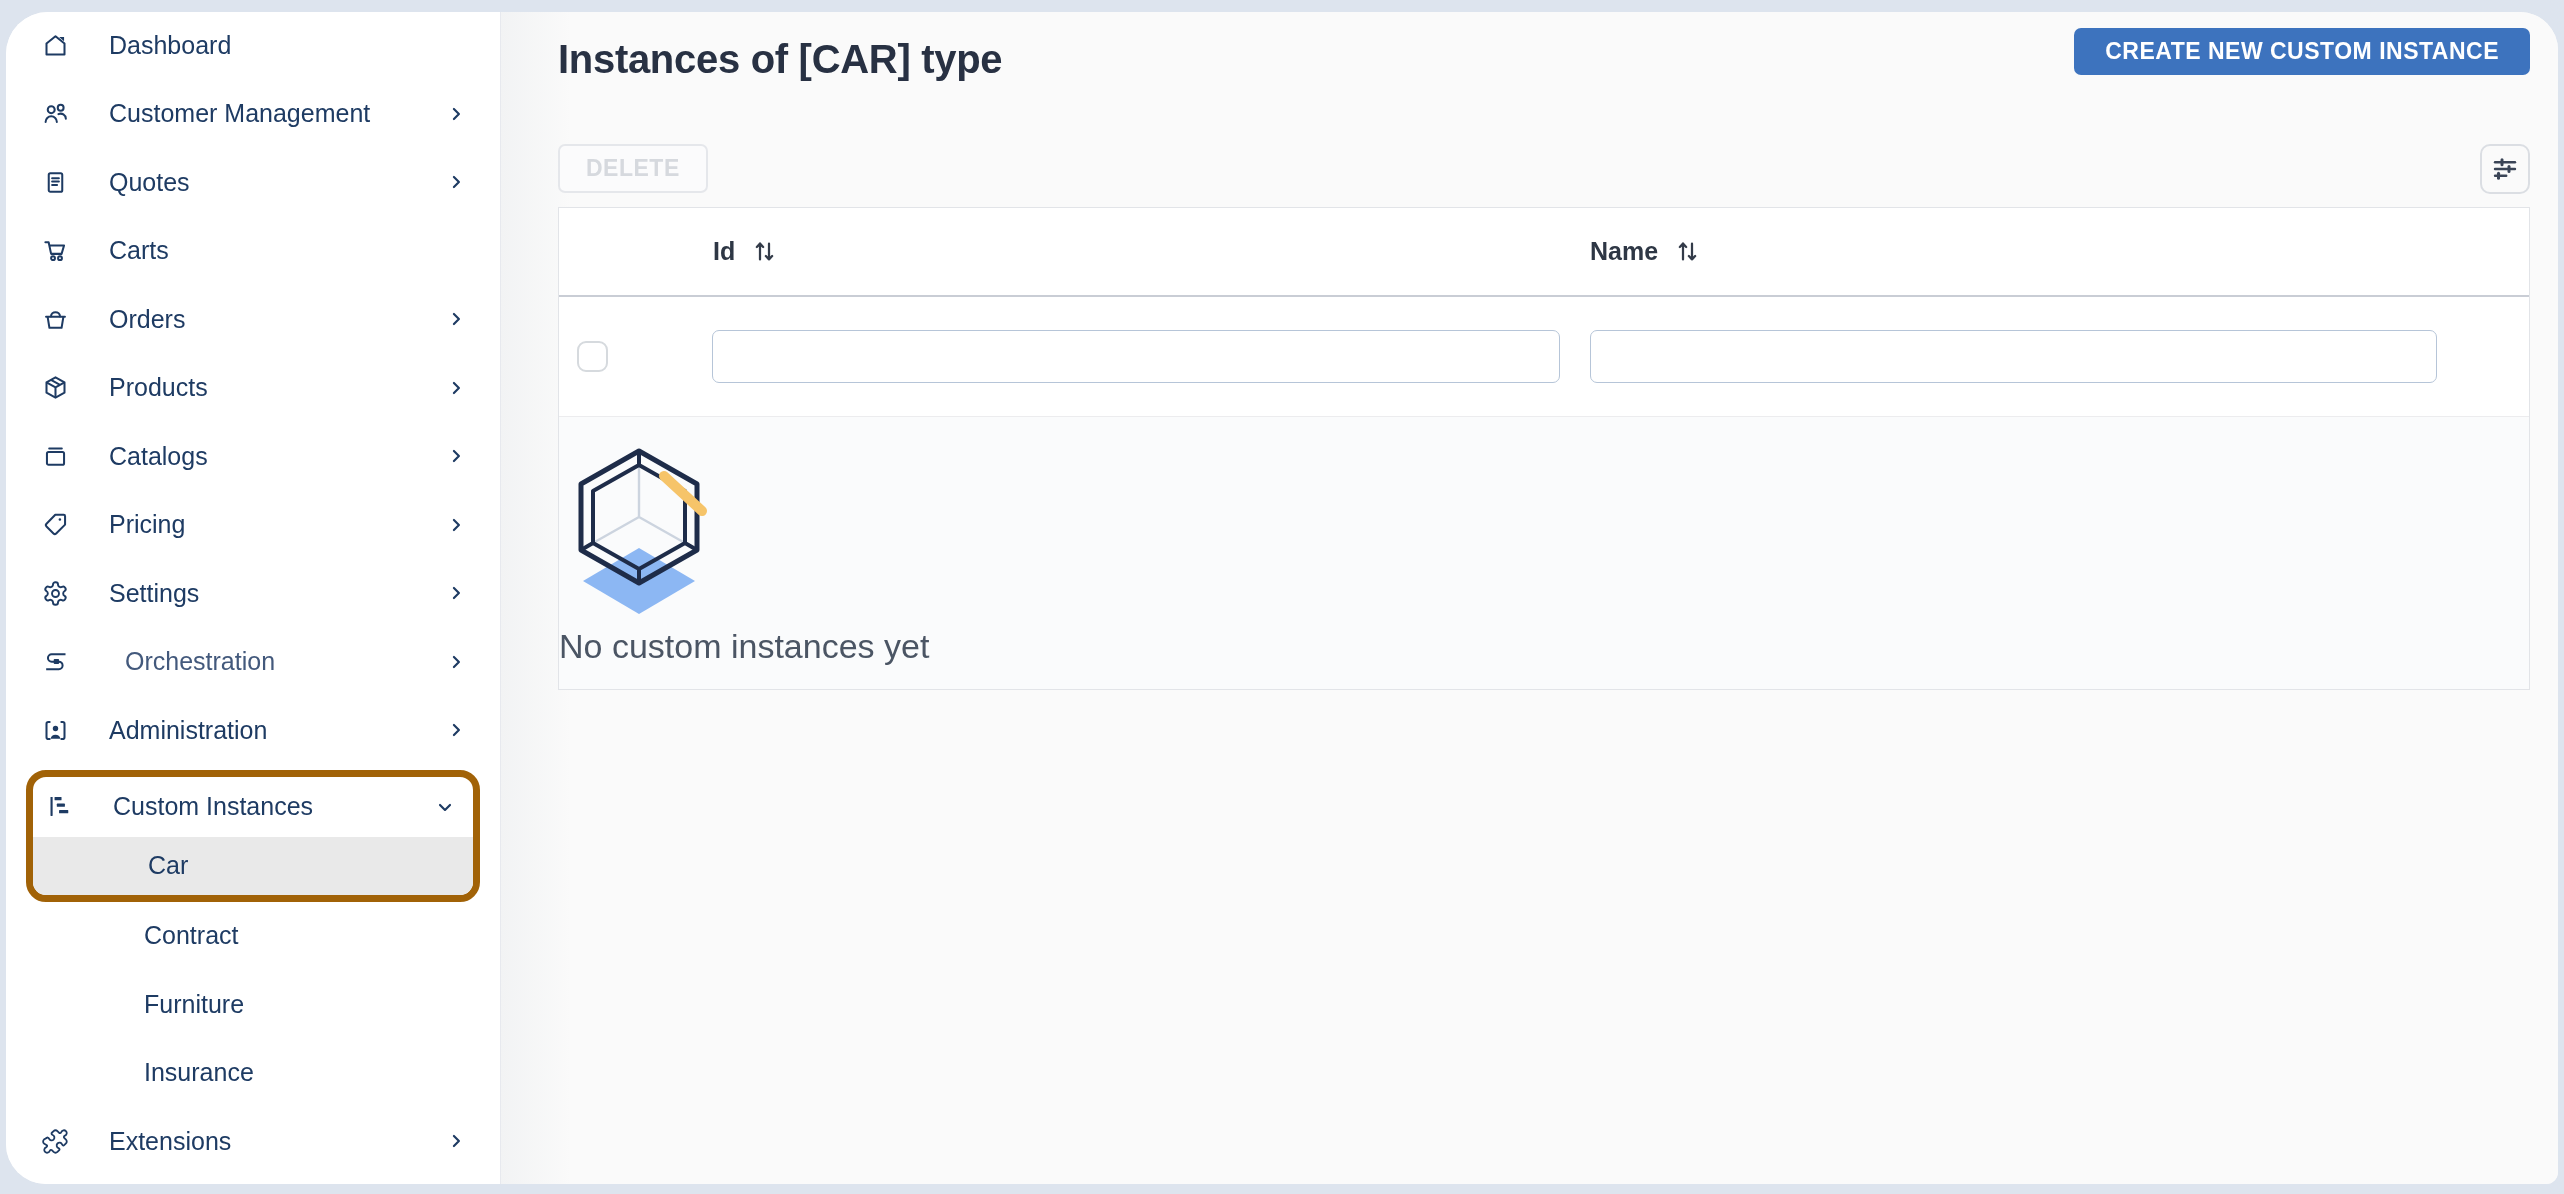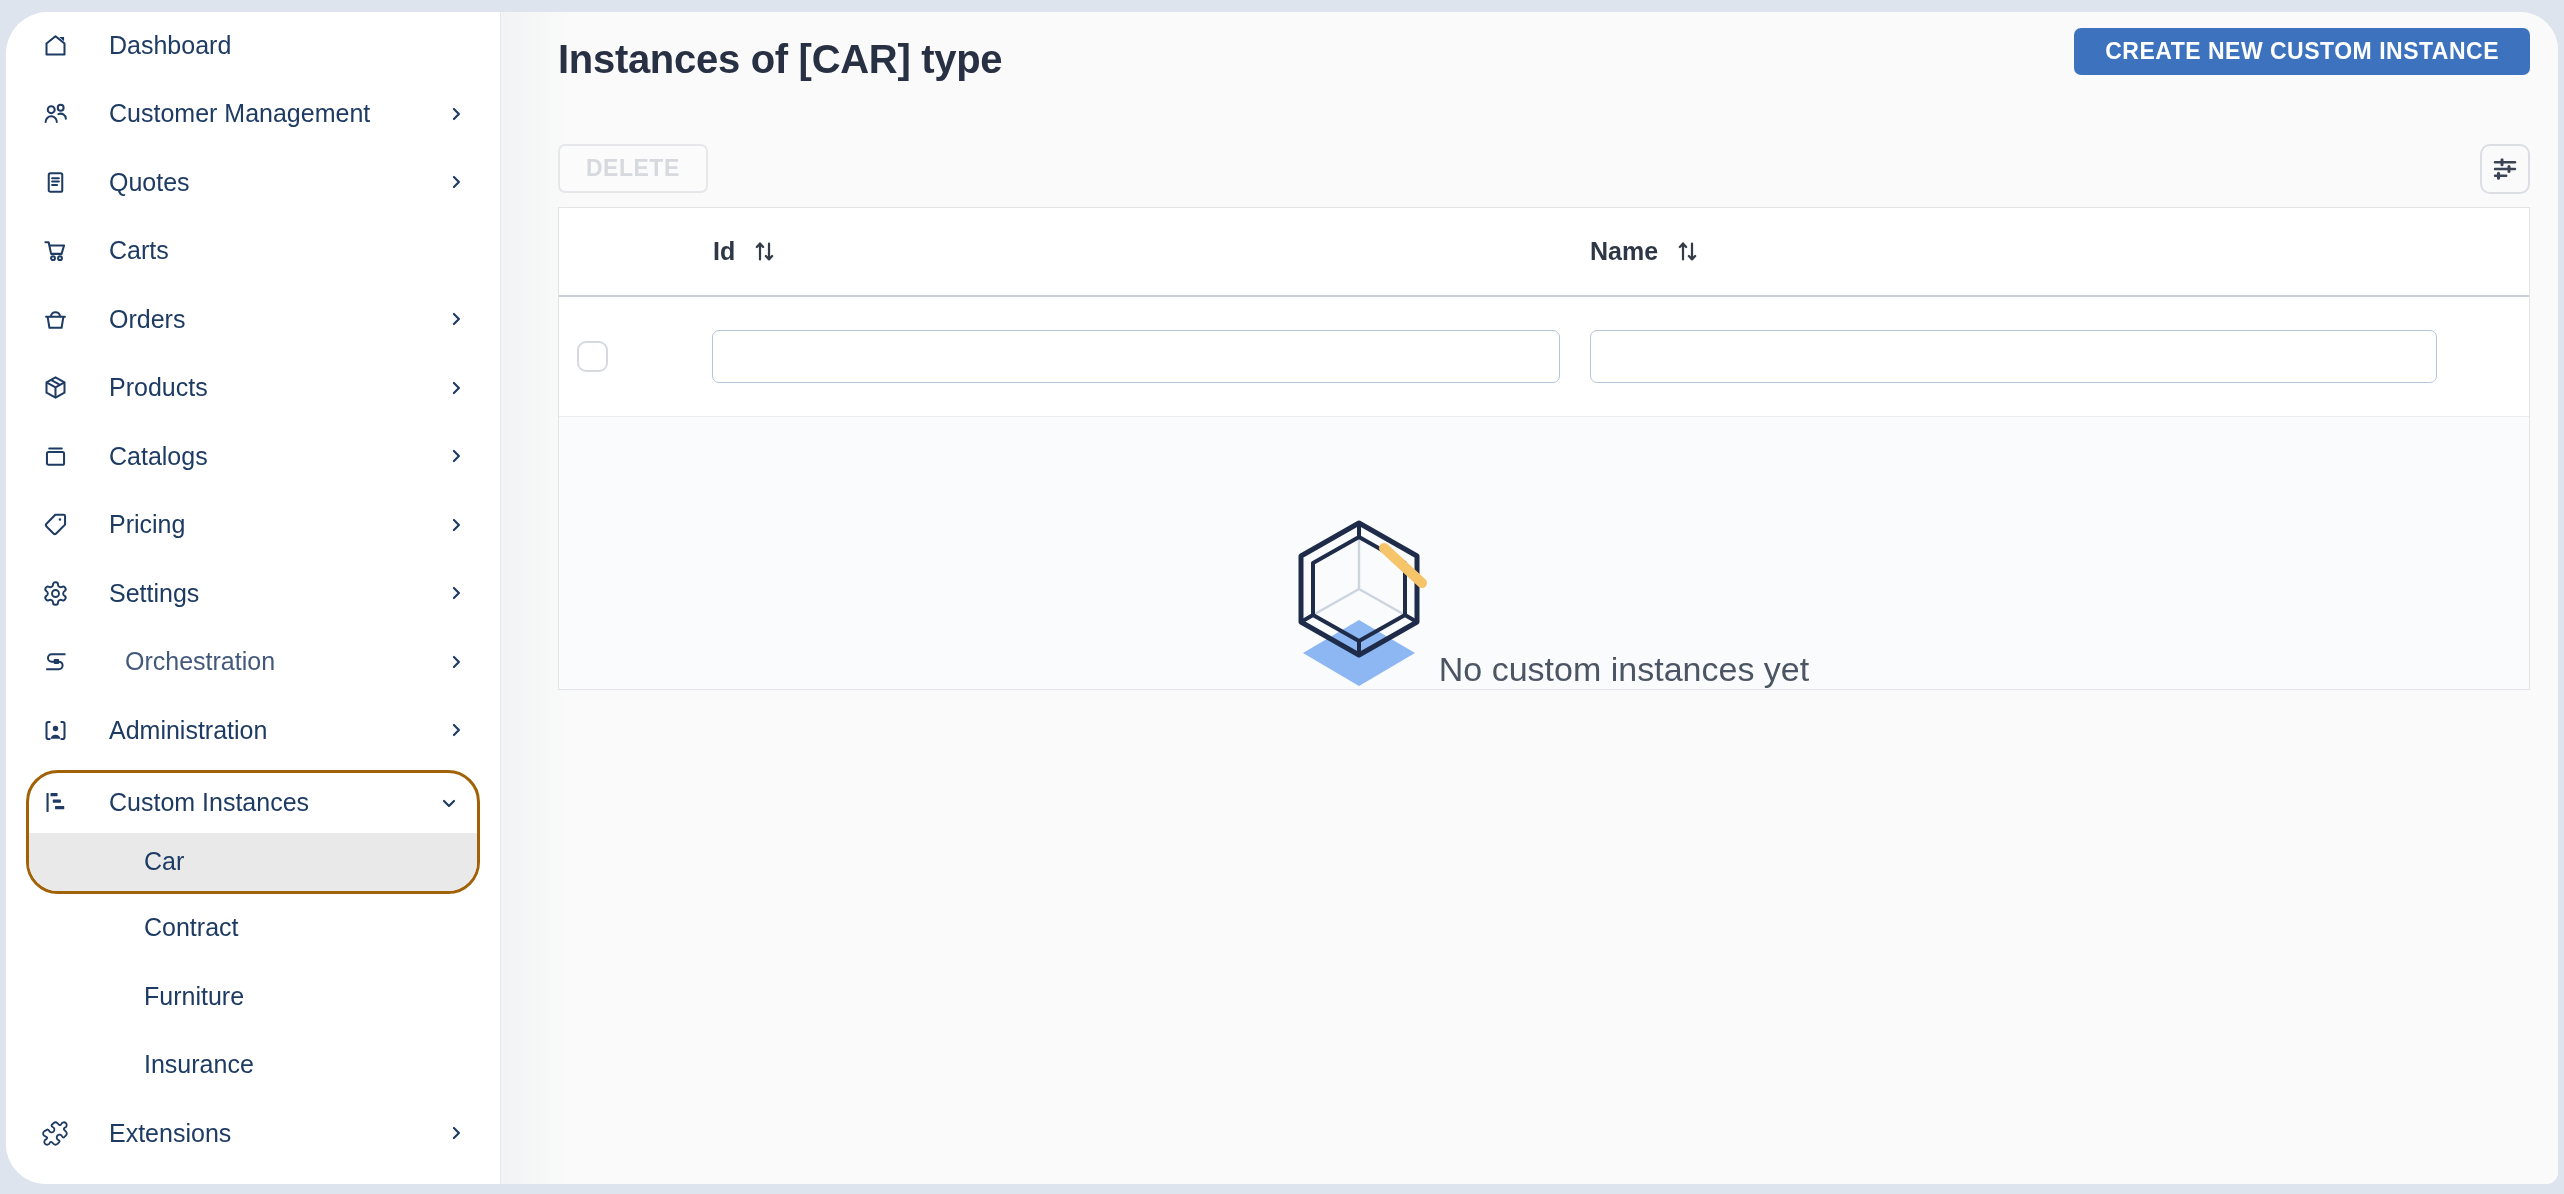--- a/index.html
+++ b/index.html
@@ -35,22 +35,22 @@
     color:#1e3b63;
     cursor:pointer;
     white-space:nowrap;
   }
   .nav-item .icn { width:27px; height:27px; margin-right:40px; flex-shrink:0; display:flex; align-items:center; justify-content:center; color:#1e3b63; }
   .nav-item .lbl { flex:1; }
   .nav-item .chev { position:absolute; right:34px; width:20px; height:20px; color:#1e3b63; }
   .nav-item.dim { color:#43597c;gap:16px; }
   .ci-group {
     margin:5px 20px 0 20px;
-    border:3px solid #a16207;
-    border-radius:32px;
+    border:7px solid #a16207;
+    border-radius:20px;
     overflow:hidden;
   }
   .ci-head {
     height:60px;
     display:flex; align-items:center;
     padding:0 20px 0 13px;
     position:relative;
     font-size:25px; color:#1e3b63; cursor:pointer;
   }
   .ci-head .icn { width:27px; height:27px; margin-right:40px; color:#1e3b63; }
@@ -131,21 +131,21 @@
     background:#ffffff;
     font-family:inherit; font-size:24px; color:#2e3745;
     padding:0 16px; outline:none;
   }
   .f-id { margin-left:104px; width:848px; }
   .f-name { margin-left:30px; width:847px; }
   .empty {
     height:273px;
     background:#fafbfc;
     border-top:1px solid #ececee;
-    display:flex; align-items:flex-end; justify-content:center;
+    display:flex; flex-direction:column; align-items:flex-start; justify-content:center;
   }
   .empty-text { margin-top:10px; font-size:34px; color:#4b5564; }
   svg { display:block; }
 </style>
 </head>
 <body>
 
 <div class="app">
 
   <aside class="sidebar">

